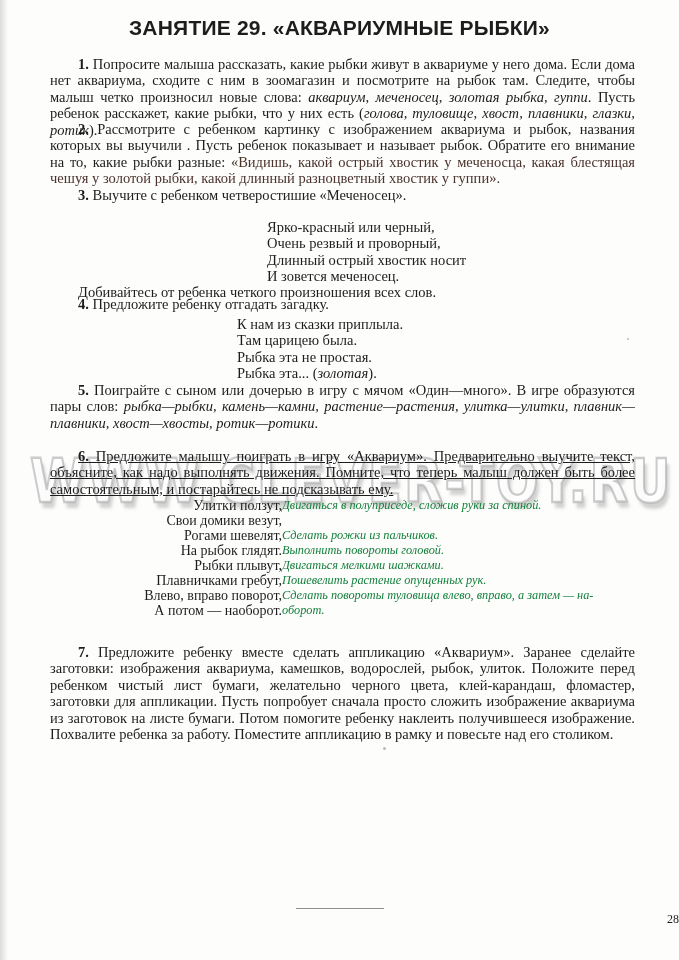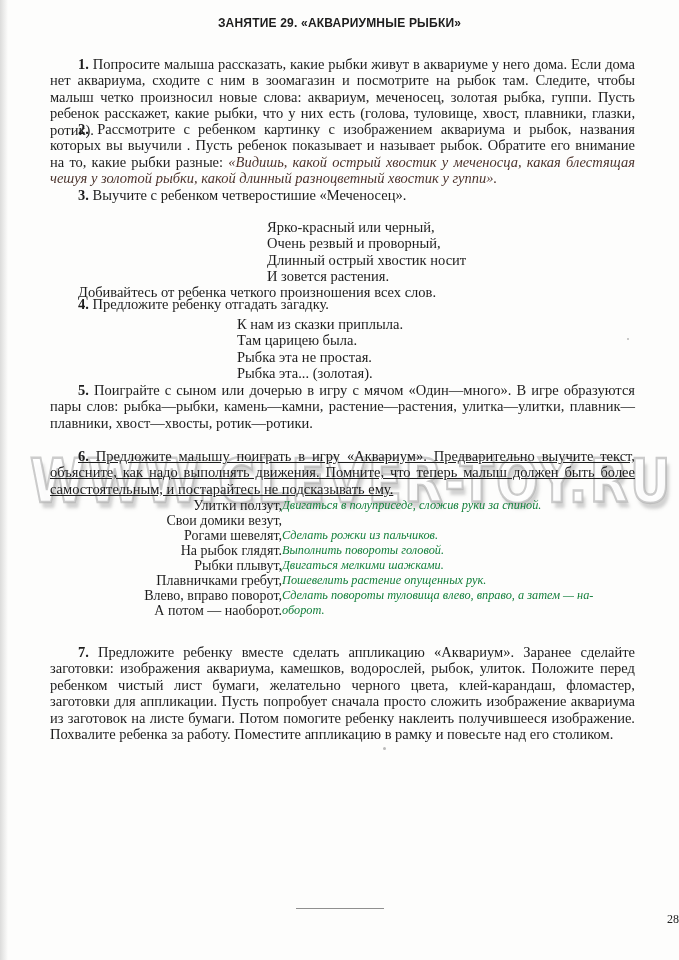--- a/index.html
+++ b/index.html
@@ -9,31 +9,31 @@
     overflow:hidden;color:#1d1d1d;
   }
   .edge-shadow{
     position:absolute;left:0;top:0;width:8px;height:960px;
     background:linear-gradient(to right,rgba(120,120,120,.25),rgba(120,120,120,0));
     z-index:3;
   }
   .speck{position:absolute;background:#b9b9b9;border-radius:50%;z-index:3;}
   .title{
     position:absolute;top:16px;left:0;width:100%;text-align:center;
-    font-family:"Liberation Sans",sans-serif;font-weight:bold;font-size:12px;
+    font-family:"Liberation Sans",sans-serif;font-weight:bold;font-size:21px;
     letter-spacing:.2px;z-index:2;
   }
   .body-par{
     position:absolute;left:50px;right:44px;margin:0;
     font-size:14.5px;line-height:16.4px;text-align:justify;text-indent:28px;
     z-index:2;
   }
   .b{font-weight:bold;}
-  .i{}
-  .quote{font-style:italic;color:#4b332c;margin-top:44px;}
+  .i{font-style:italic;}
+  .quote{color:#4b332c;margin-top:44px;}
   .verse{position:absolute;font-size:14.5px;line-height:16.3px;z-index:2;}
   .verse div{white-space:nowrap;}
   .watermark{
     position:absolute;top:452px;left:30px;width:640px;z-index:1;
     font-family:"DejaVu Sans",sans-serif;font-weight:bold;font-size:50px;
     letter-spacing:2px;white-space:nowrap;
     color:rgba(255,255,255,.92);
     -webkit-text-stroke:2px rgba(176,176,176,.65);
     text-shadow:3px 5px 3px rgba(130,130,130,.35);
     transform:scaleY(1.22);transform-origin:center;
@@ -67,21 +67,21 @@
   <p class="body-par" style="top:56px;"><span class="b">1.</span><span> Попросите малыша рассказать, какие рыбки живут в аквариуме у него дома. Если дома нет аквариума, сходите с ним в зоомагазин и посмотрите на рыбок там. Следите, чтобы малыш четко произносил новые слова: </span><span class="i">аквариум, меченосец, золотая рыбка, гуппи</span><span>. Пусть ребенок расскажет, какие рыбки, что у них есть (</span><span class="i">голова, туловище, хвост, плавники, глазки, ротик</span><span>).</span></p>
 
   <p class="body-par" style="top:121px;"><span class="b">2.</span><span> Рассмотрите с ребенком картинку с изображением аквариума и рыбок, названия которых вы выучили . Пусть ребенок показывает и называет рыбок. Обратите его внимание на то, какие рыбки разные: </span><span class="quote">«Видишь, какой острый хвостик у меченосца, какая блестящая чешуя у золотой рыбки, какой длинный разноцветный хвостик у гуппи».</span></p>
 
   <p class="body-par" style="top:187px;"><span class="b">3.</span><span> Выучите с ребенком четверостишие «Меченосец».</span></p>
 
   <div class="verse" style="top:219px;left:267px;">
     <div>Ярко-красный или черный,</div>
     <div>Очень резвый и проворный,</div>
     <div>Длинный острый хвостик носит</div>
-    <div>И зовется растения.</div>
+    <div>И зовется меченосец.</div>
   </div>
 
   <p class="body-par" style="top:284px;">Добивайтесь от ребенка четкого произношения всех слов.</p>
 
   <p class="body-par" style="top:296px;"><span class="b">4.</span><span> Предложите ребенку отгадать загадку.</span></p>
 
   <div class="verse" style="top:316px;left:237px;">
     <div>К нам из сказки приплыла.</div>
     <div>Там царицею была.</div>
     <div>Рыбка эта не простая.</div>

